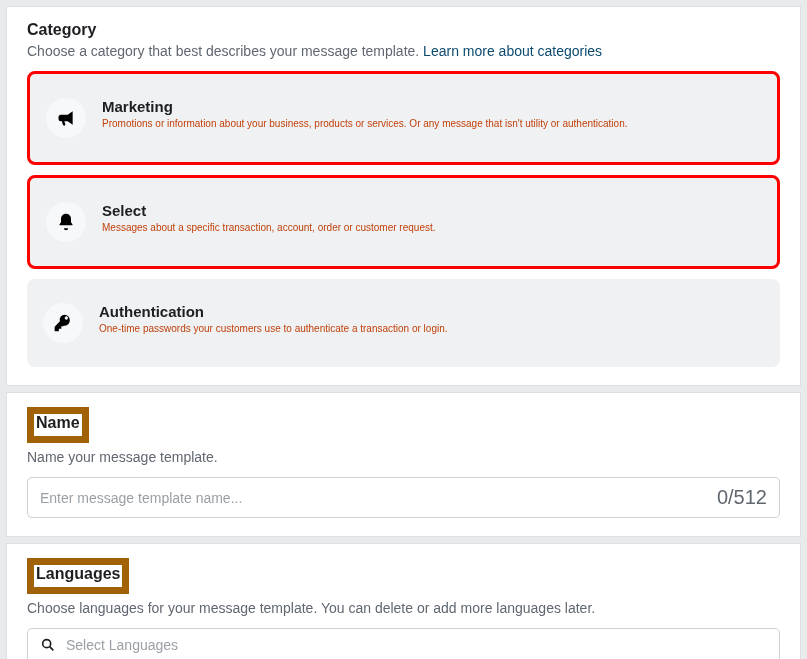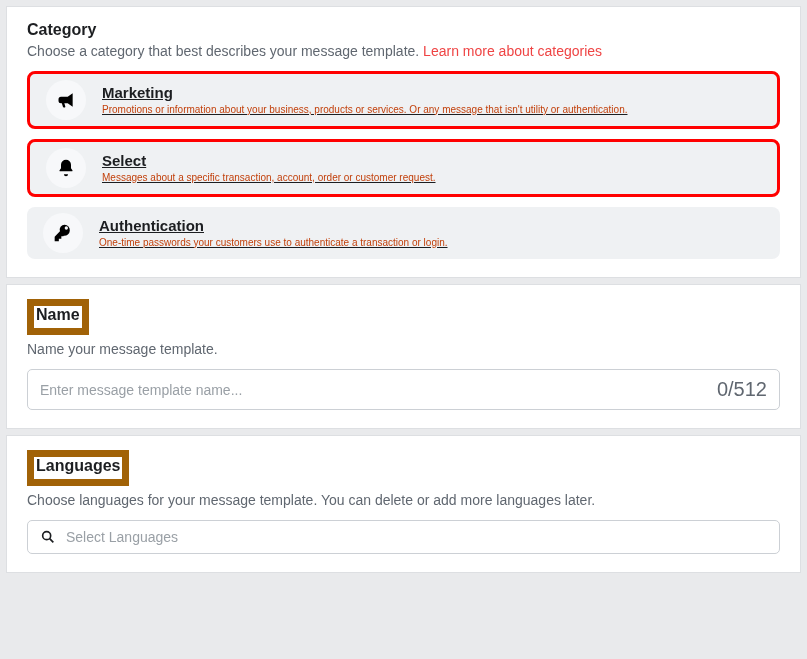--- a/index.html
+++ b/index.html
@@ -26,32 +26,31 @@
       color: #1c1e21;
       margin-bottom: 4px;
       display: inline-block;
     }
     .section-desc {
       color: #606770;
       font-size: 14px;
       margin-bottom: 12px;
     }
     .link {
-      color: #ef4444;
+      color: #0c4a6e;
       cursor: pointer;
     }
     .option {
       background: #eff1f3;
       border-radius: 8px;
-      padding: 6px 16px;
+      padding: 24px 16px;
       display: flex;
-      align-items: center;
+      align-items: flex-start;
       gap: 16px;
       margin-bottom: 10px;
-      text-decoration: underline;
     }
     .icon-wrap {
       width: 40px;
       height: 40px;
       border-radius: 50%;
       background: #f7f8fa;
       display: flex;
       align-items: center;
       justify-content: center;
       flex-shrink: 0;

